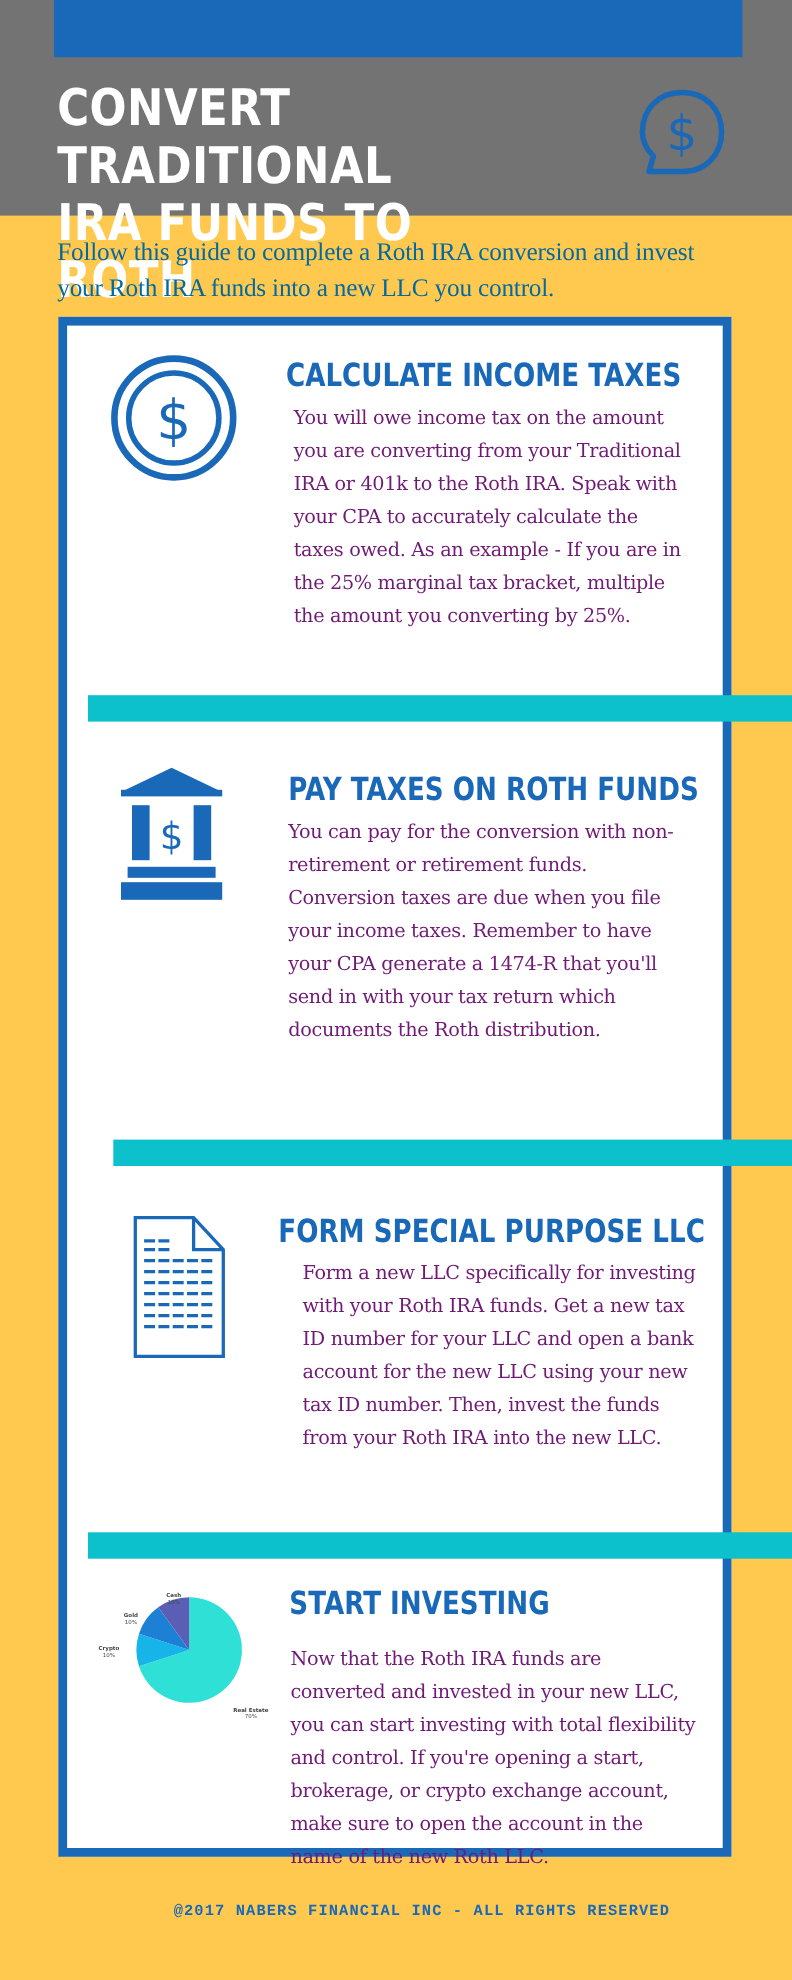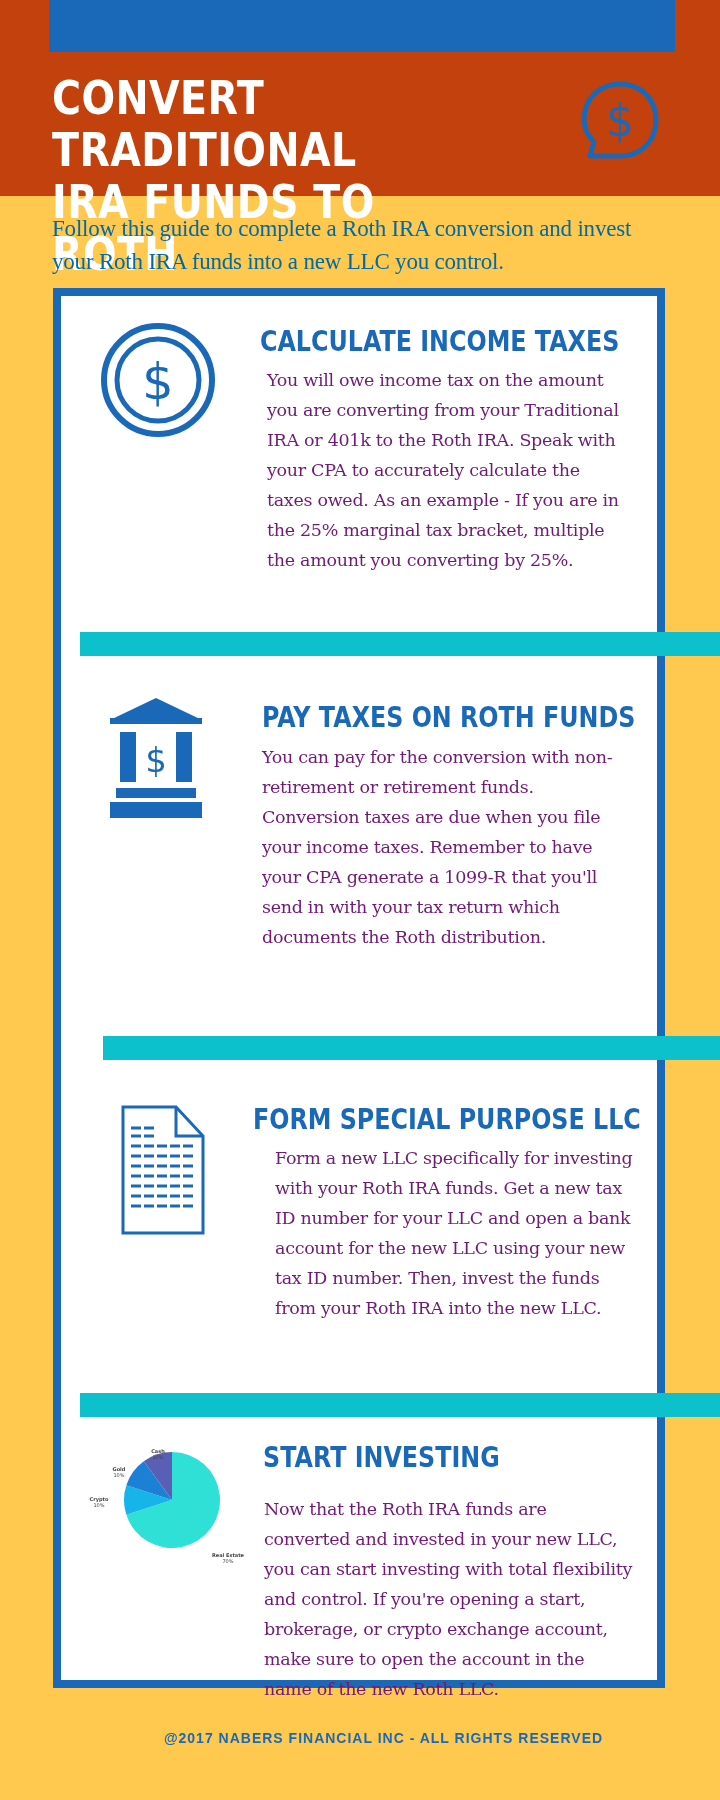--- a/index.html
+++ b/index.html
@@ -1,19 +1,19 @@
 <!DOCTYPE html>
 <html><head>
   <meta charset="utf-8">
   <style>
     * { box-sizing: border-box; margin: 0; padding: 0; }
     html, body { width: 720px; height: 1800px; overflow: hidden; }
     body { background: #FFC94F; font-family: "DejaVu Serif", serif; position: relative; }
 
-    .header { position: absolute; left: 0; top: 0; width: 720px; height: 196px; background: #c2410c; }
+    .header { position: absolute; left: 0; top: 0; width: 720px; height: 196px; background: #737373; }
     .header-bar { position: absolute; left: 49px; top: 0; width: 626px; height: 52px; background: #1A69B8; }
     .title { position: absolute; left: 52px; top: 72px; width: 520px;
       font-family: "DejaVu Sans", sans-serif; font-weight: bold; color: #ffffff;
       font-size: 46px; line-height: 52px; letter-spacing: 0.5px; transform: scaleX(0.86); transform-origin: left top; }
     .title span { display: block; }
     .header-icon { position: absolute; left: 578px; top: 76px; width: 84px; height: 94px; }
 
     .intro { position: absolute; left: 52px; top: 212px; width: 620px; color: #0369a1;
       font-size: 23px; line-height: 33px; letter-spacing: -0.2px; font-family: Liberation Serif, serif; }
 
@@ -24,21 +24,21 @@
 
     .section-title { position: absolute; font-family: "DejaVu Sans", sans-serif; font-weight: bold;
       color: #1A69B8; font-size: 29px; line-height: 34px; transform: scaleX(0.82); transform-origin: left top; white-space: nowrap; }
     .section-body { position: absolute; color: #701a75; font-size: 17.5px; line-height: 30px; letter-spacing: -0.3px; }
     .icon { position: absolute; }
 
     .pie-label { position: absolute; font-family: "DejaVu Sans", sans-serif; font-size: 5px; color: #444; text-align: center; line-height: 6px; }
     .pie-label b { display: block; font-size: 5px; }
 
     .footer { position: absolute; left: 0; top: 1730px; width: 720px; text-align: center;
-      font-family: Liberation Sans, sans-serif; font-weight: bold; color: #1A69B8;
+      font-family: Liberation Mono, monospace; font-weight: bold; color: #1A69B8;
       font-size: 14px; letter-spacing: 1px; padding-left: 47px; }
   </style>
 </head>
 <body>
 
 <div class="header">
   <div class="header-bar"></div>
   <h1 class="title">
     <span>CONVERT TRADITIONAL</span>
     <span>IRA FUNDS TO ROTH</span>
@@ -66,21 +66,21 @@
 <svg class="icon" style="left:108px;top:696px;" width="96" height="126" viewBox="0 0 96 126">
   <polygon points="48,2 94,24 2,24" fill="#1A69B8"></polygon>
   <rect x="2" y="22" width="92" height="6" fill="#1A69B8"></rect>
   <rect x="12" y="36" width="16" height="50" fill="#1A69B8"></rect>
   <rect x="68" y="36" width="16" height="50" fill="#1A69B8"></rect>
   <text x="48" y="76" text-anchor="middle" font-family="DejaVu Sans, sans-serif" font-size="34" fill="#1A69B8">$</text>
   <rect x="8" y="92" width="80" height="10" fill="#1A69B8"></rect>
   <rect x="2" y="106" width="92" height="16" fill="#1A69B8"></rect>
 </svg>
 <div class="section-title" style="left:262px;top:700px;">PAY TAXES ON ROTH FUNDS</div>
-<p class="section-body" style="left:262px;top:742px;width:360px;">You can pay for the conversion with non-retirement or retirement funds. Conversion taxes are due when you file your income taxes. Remember to have your CPA generate a 1099-R that you'll send in with your tax return which documents the Roth distribution.</p>
+<p class="section-body" style="left:262px;top:742px;width:360px;">You can pay for the conversion with non-retirement or retirement funds. Conversion taxes are due when you file your income taxes. Remember to have your CPA generate a 1474-R that you'll send in with your tax return which documents the Roth distribution.</p>
 
 <div class="divider" style="left:103px;top:1036px;width:617px;"></div>
 
 <svg class="icon" style="left:120px;top:1104px;" width="86" height="132" viewBox="0 0 86 132">
   <path d="M3 3 L56 3 L83 32 L83 129 L3 129 Z" fill="none" stroke="#1A69B8" stroke-width="3" stroke-linejoin="miter"></path>
   <path d="M56 3 L56 32 L83 32" fill="none" stroke="#1A69B8" stroke-width="3"></path>
   <g stroke="#1A69B8" stroke-width="3" stroke-dasharray="10,3">
     <line x1="11" y1="24" x2="36" y2="24"></line>
     <line x1="11" y1="32" x2="36" y2="32"></line>
     <line x1="11" y1="42" x2="75" y2="42"></line>

